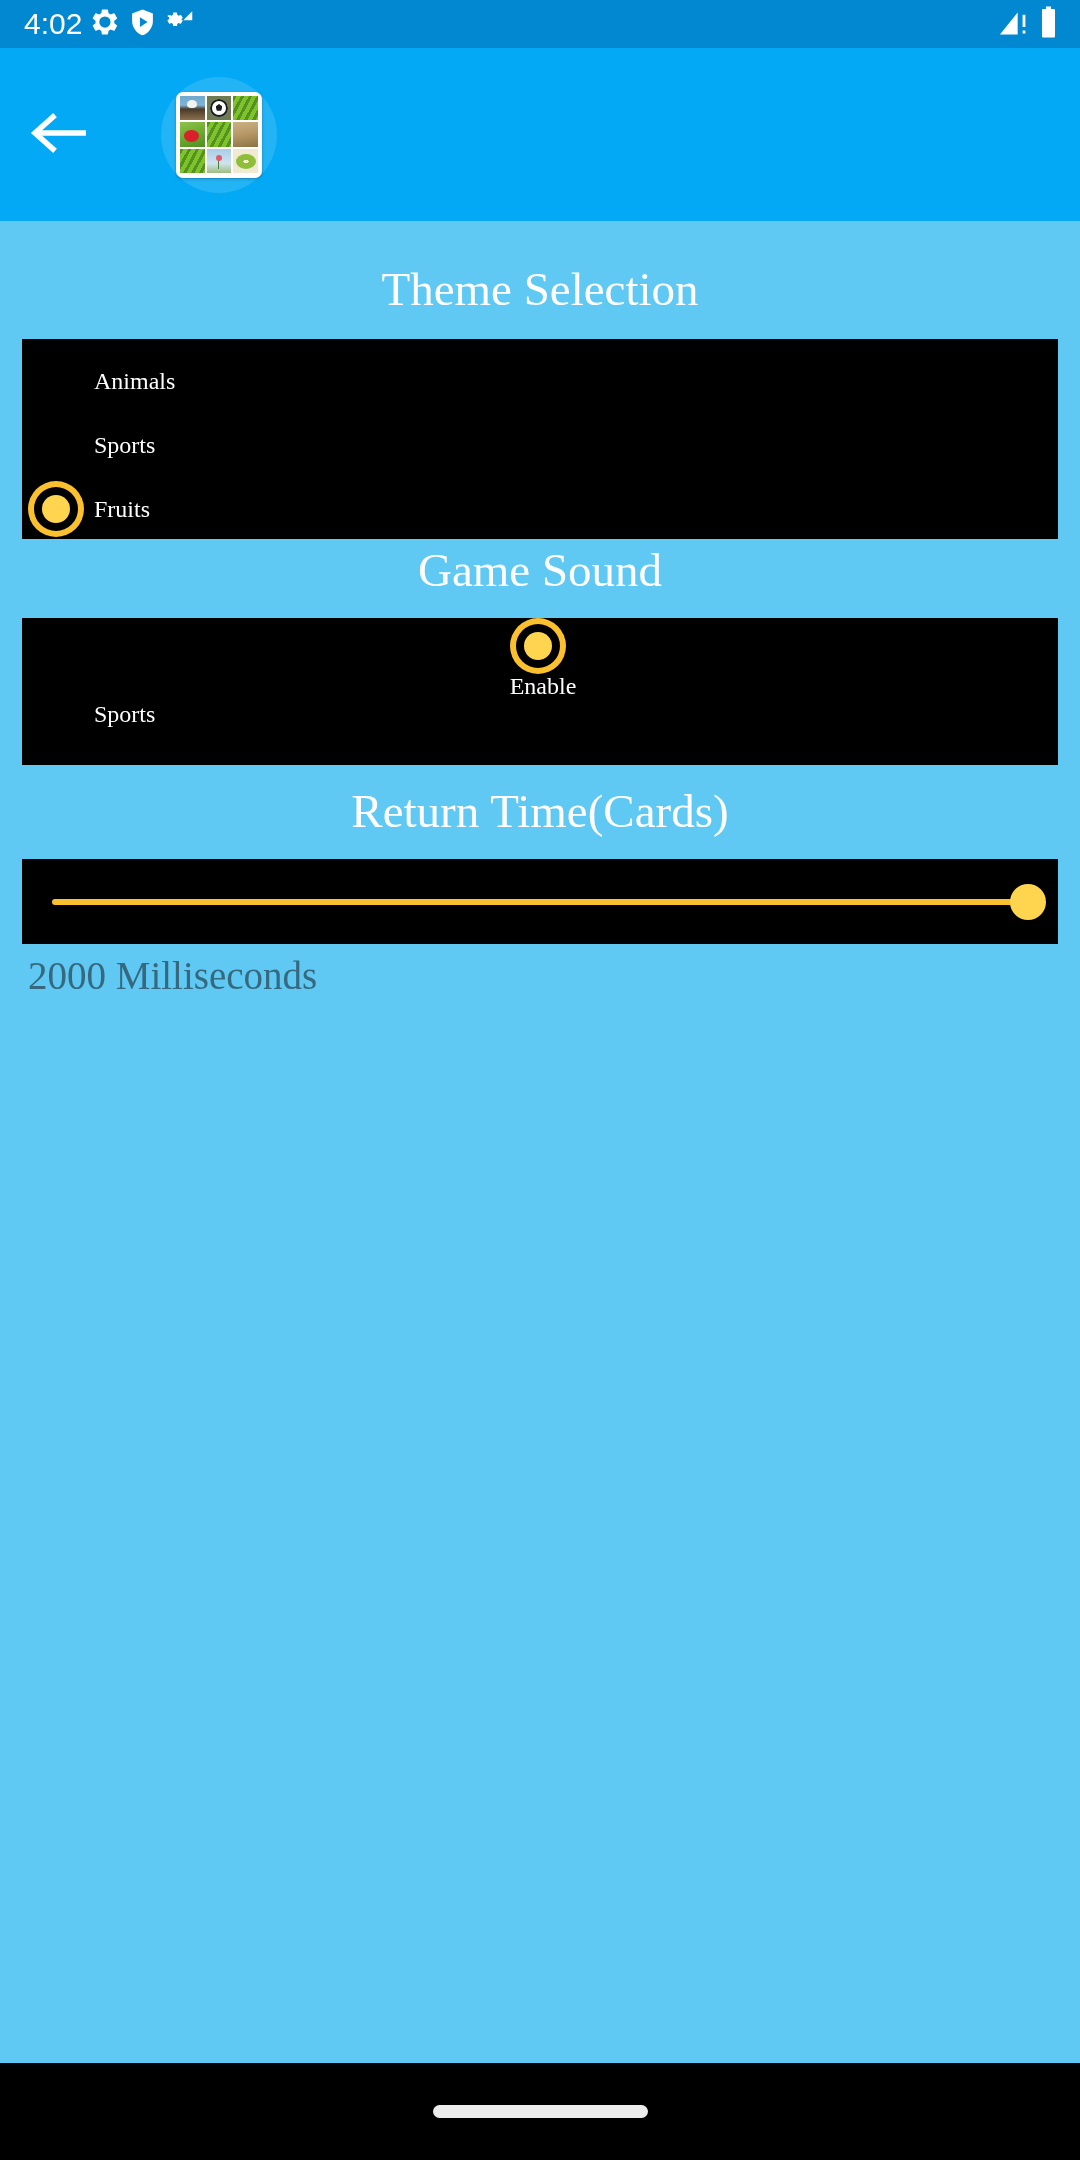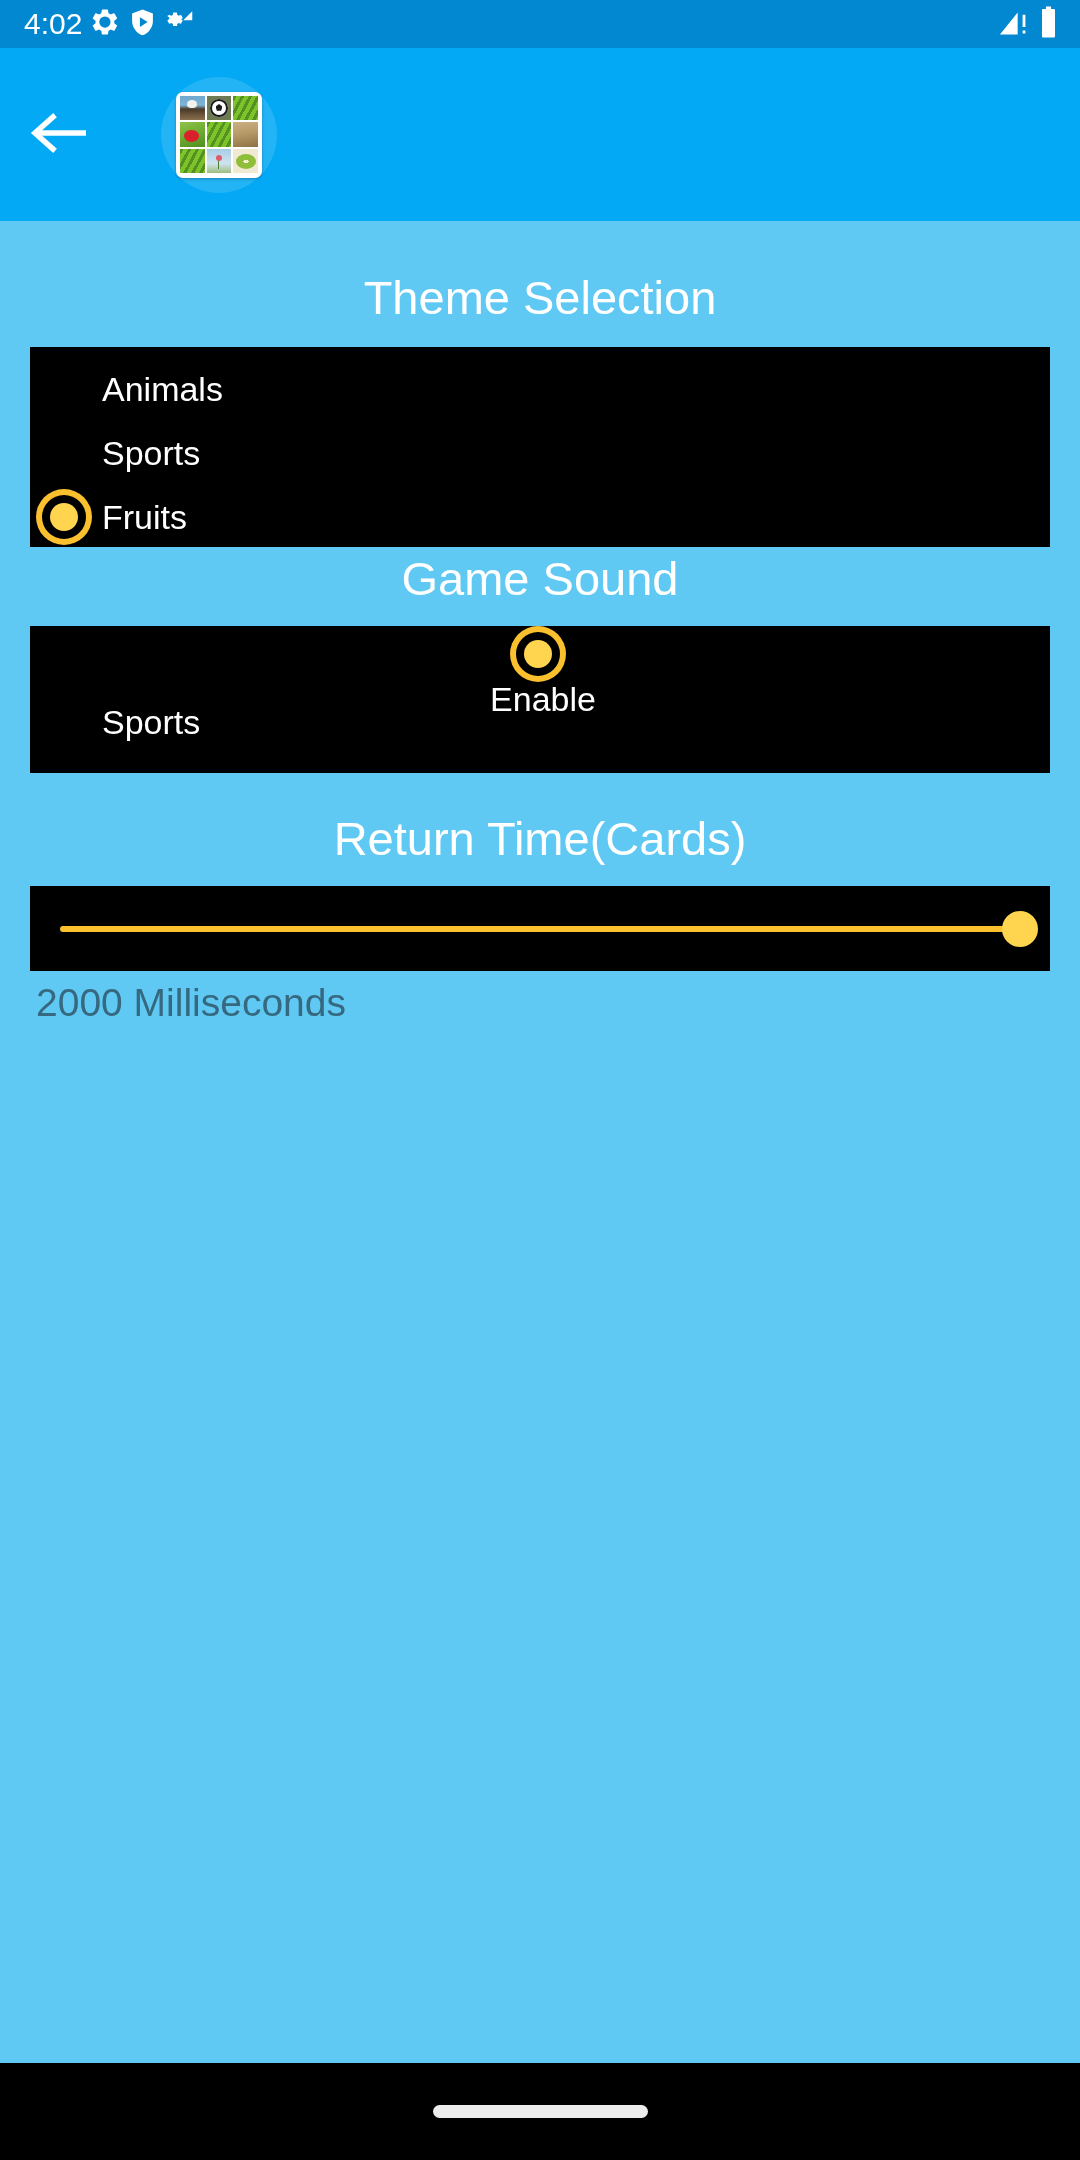--- a/index.html
+++ b/index.html
@@ -107,21 +107,22 @@
   .t-kiwi::after{content:"";position:absolute;left:10%;top:20%;width:80%;height:60%;
     background:radial-gradient(ellipse at 50% 50%,#f4f0cf 0 18%,#8fbf3a 18% 78%,#6f9c22 78% 100%);border-radius:50%;}
 
   
   #content {
     position:absolute;
     left:0; right:0;
     top:221px;
     bottom:97px;
     background:#5FC9F3;
-    padding:8px;
+    padding:0;
+    font-family:Liberation Serif, serif;
   }
   .section-title {
     color:#ffffff;
     font-size:47px;
     font-weight:400;
     text-align:center;
     line-height:1;
     letter-spacing:0px;
   }
   .panel {
@@ -150,41 +151,41 @@
     position:absolute;
     left:50%; top:50%;
     transform:translate(-50%,-50%);
     width:28px; height:28px;
     border-radius:50%;
     background:#FFD54F;
   }
   .radio.off { background:transparent; }
   .radio-label {
     color:#ffffff;
-    font-size:34px;
+    font-size:24px;
     font-weight:400;
     line-height:1;
   }
   
   .radio-row.off .radio-label { margin-left:0; }
 
   
   #theme-title { margin-top:45px; }
   #theme-panel { margin-top:26px; height:200px; padding-top:4px; }
   #theme-panel .radio-row { height:64px; }
   #theme-panel .radio-row:first-child { margin-top:6px; }
 
   
   #sound-title { margin-top:8px; }
   #sound-panel { margin-top:24px; height:147px; }
   #sound-panel .radio-row { height:64px; }
   #sound-panel .radio-row:first-child { margin-top:9px;flex-direction:column; }
 
   
-  #time-title { margin-top:42px; }
+  #time-title { margin-top:23px; }
   #slider-panel {
     margin-top:24px;
     height:85px;
     display:flex;
     align-items:center;
     padding:0 30px;
   }
   #slider-track-wrap {
     position:relative;
     width:100%;

